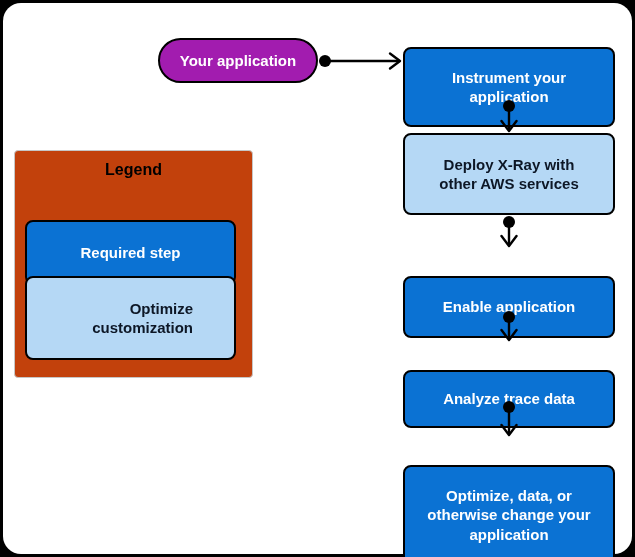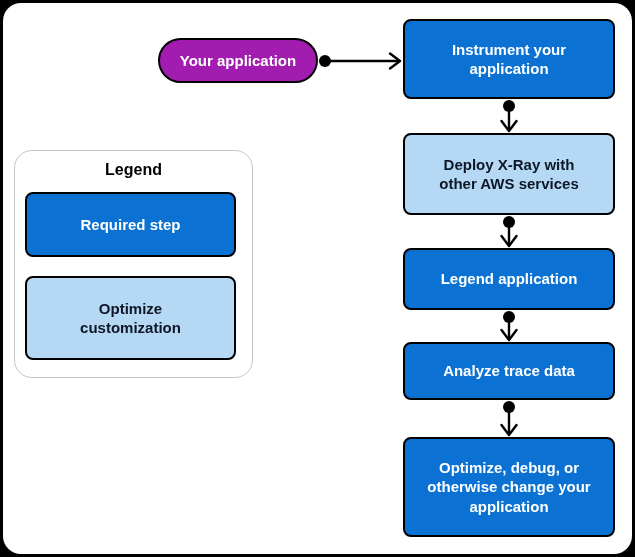--- a/index.html
+++ b/index.html
@@ -23,56 +23,56 @@
     display: flex;
     align-items: center;
     justify-content: center;
     text-align: center;
     font-weight: 700;
     font-size: 15px;
     line-height: 1.3;
     border: 2px solid #000000;
     z-index: 2;
   }
-  .required { background: #0B72D3; color: #ffffff; }
+  .required { background: #0B72D3; color: #ffffff; margin-top: 28px; }
   .optional { background: #B5D8F5; color: #0D1726; }
   .step { left: 403px; width: 212px; border-radius: 8px; }
   .pill {
     left: 158px; top: 38px; width: 160px; height: 45px;
     background: #a21caf; color: #ffffff;
     border-radius: 23px;
   }
   #step-0 { top: 19px;  height: 80px; }
   #step-1 { top: 133px; height: 82px; }
   #step-2 { top: 248px; height: 62px; }
   #step-3 { top: 342px; height: 58px; justify-content: center; }
   #step-4 { top: 437px; height: 100px; }
   #step-0 span { max-width: 150px; }
   #step-1 span { max-width: 165px; }
   #step-4 span { max-width: 165px; }
   .legend {
     position: absolute;
     left: 14px; top: 150px;
     width: 239px; height: 228px;
     box-sizing: border-box;
-    background: #ffffff;
+    background: #c2410c;
     border: 1.5px solid #c6c6c6;
-    border-radius: 18px;
+    border-radius: 4px;
     z-index: 2;
     text-decoration: underline;
   }
   .legend-title {
     position: absolute;
     top: 10px; left: 0; right: 0;
     text-align: center;
     font-weight: 700;
     font-size: 16px;
     color: #000000;
   }
-  .legend .node { left: 10px; width: 211px; border-radius: 8px; }
+  .legend .node { left: 10px; width: 211px; border-radius: 8px; text-align: right; }
   #legend-0 { top: 41px;  height: 65px; }
   #legend-1 { top: 125px; height: 84px; }
   #legend-1 span { max-width: 125px; }
   .connectors {
     position: absolute;
     left: 0; top: 0;
     z-index: 3;
     pointer-events: none;
   }
 </style>
@@ -86,27 +86,27 @@
     <span>Your application</span>
   </div>
 
   <div class="node step required" id="step-0">
     <span>Instrument your application</span>
   </div>
   <div class="node step optional" id="step-1">
     <span>Deploy X-Ray with other AWS services</span>
   </div>
   <div class="node step required" id="step-2">
-    <span>Legend application</span>
+    <span>Enable application</span>
   </div>
   <div class="node step required" id="step-3">
     <span>Analyze trace data</span>
   </div>
   <div class="node step required" id="step-4">
-    <span>Optimize, debug, or otherwise change your application</span>
+    <span>Optimize, data, or otherwise change your application</span>
   </div>
 
   <div class="legend">
     <div class="legend-title">Legend</div>
     <div class="node required" id="legend-0">
       <span>Required step</span>
     </div>
     <div class="node optional" id="legend-1">
       <span>Optimize customization</span>
     </div>

